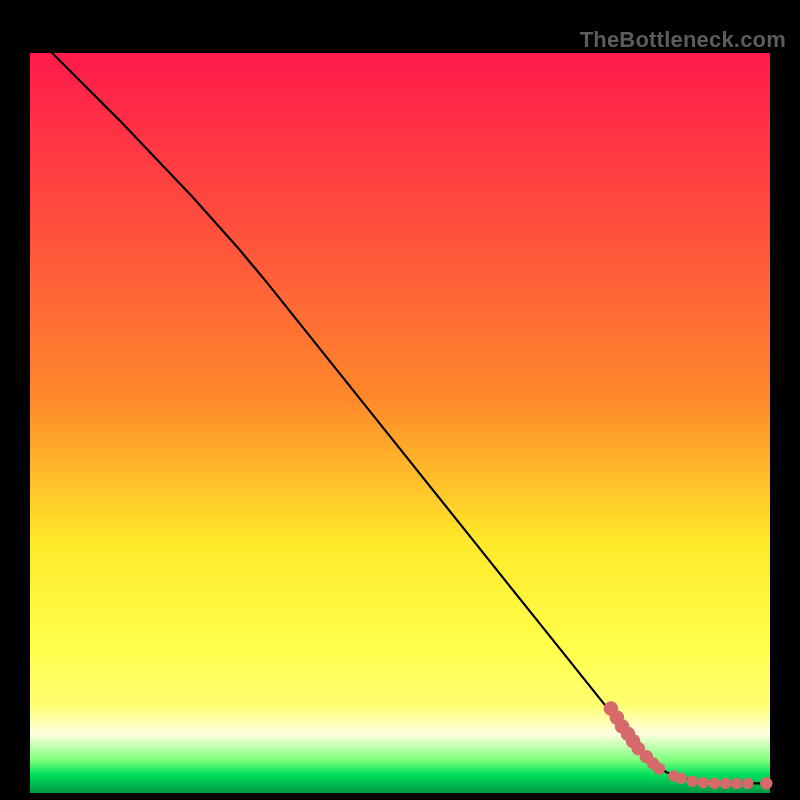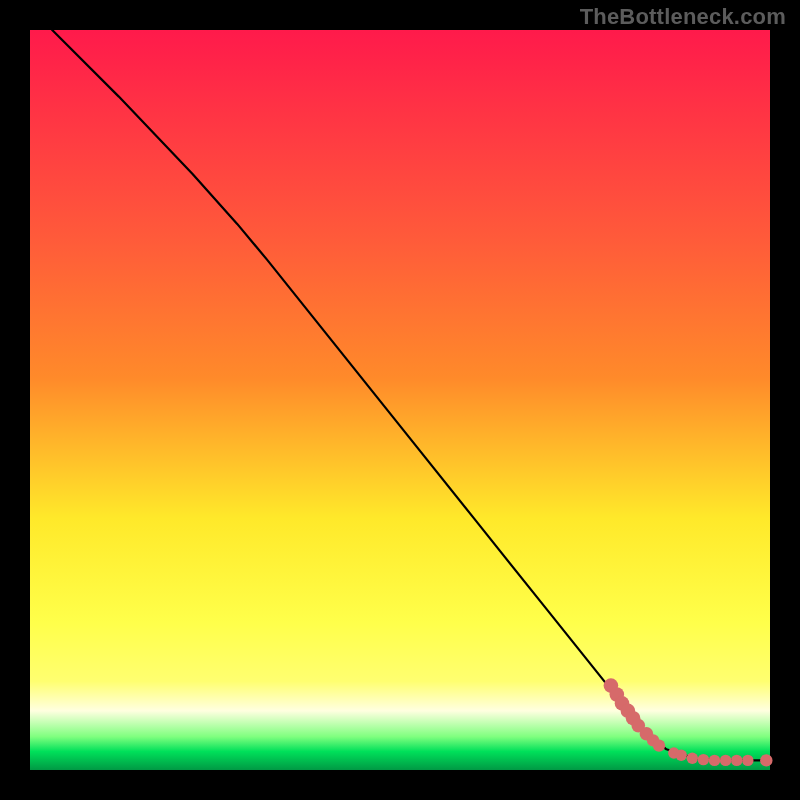--- a/index.html
+++ b/index.html
@@ -9,20 +9,21 @@
     height: 800px;
     overflow: hidden;
     background: #000;
     font-family: Arial, Helvetica, sans-serif;
   }
   .frame {
     position: relative;
     width: 800px;
     height: 764px;
     background: #000;
+    margin-top: 23px;
   }
   .watermark {
     position: absolute;
     top: 4px;
     right: 14px;
     color: #5c5c5c;
     font-size: 22px;
     font-weight: 600;
     letter-spacing: 0.2px;
     z-index: 10;

